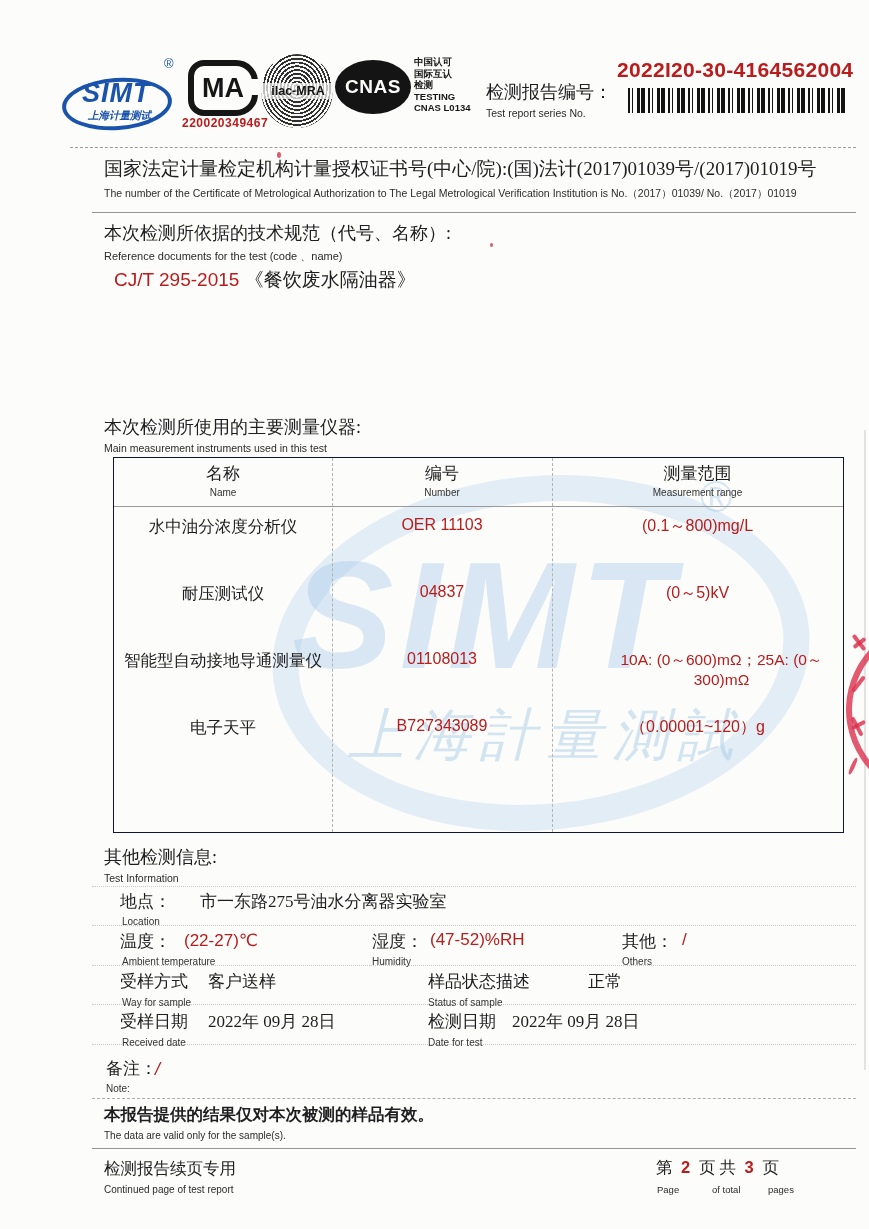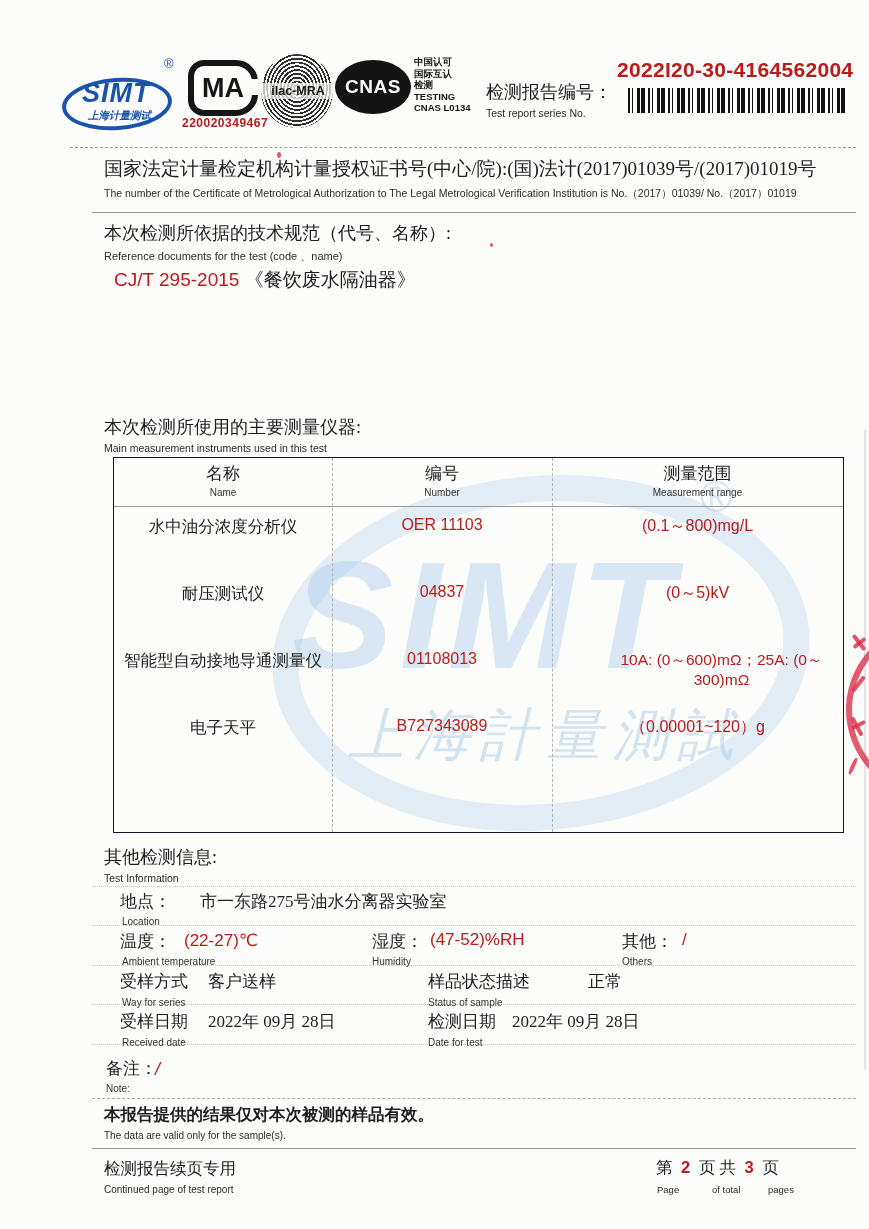--- a/index.html
+++ b/index.html
@@ -184,21 +184,21 @@
     <div class="abs en sub" style="left:122px;top:956px;">Ambient temperature</div>
     <div class="abs cn lbl" style="left:372px;top:930px;">湿度：</div>
     <div class="abs num val" style="left:430px;top:930px;">(47-52)%RH</div>
     <div class="abs en sub" style="left:372px;top:956px;">Humidity</div>
     <div class="abs cn lbl" style="left:622px;top:930px;">其他：</div>
     <div class="abs num val" style="left:682px;top:930px;">/</div>
     <div class="abs en sub" style="left:622px;top:956px;">Others</div>
 
     <div class="abs cn lbl" style="left:120px;top:970px;">受样方式</div>
     <div class="abs cn val" style="left:208px;top:970px;">客户送样</div>
-    <div class="abs en sub" style="left:122px;top:997px;">Way for series</div>
+    <div class="abs en sub" style="left:122px;top:997px;">Way for sample</div>
     <div class="abs cn lbl" style="left:428px;top:970px;">样品状态描述</div>
     <div class="abs cn val" style="left:588px;top:970px;">正常</div>
     <div class="abs en sub" style="left:428px;top:997px;">Status of sample</div>
 
     <div class="abs cn lbl" style="left:120px;top:1010px;">受样日期</div>
     <div class="abs cn val" style="left:208px;top:1010px;">2022年 09月 28日</div>
     <div class="abs en sub" style="left:122px;top:1037px;">Received date</div>
     <div class="abs cn lbl" style="left:428px;top:1010px;">检测日期</div>
     <div class="abs cn val" style="left:512px;top:1010px;">2022年 09月 28日</div>
     <div class="abs en sub" style="left:428px;top:1037px;">Date for test</div>

